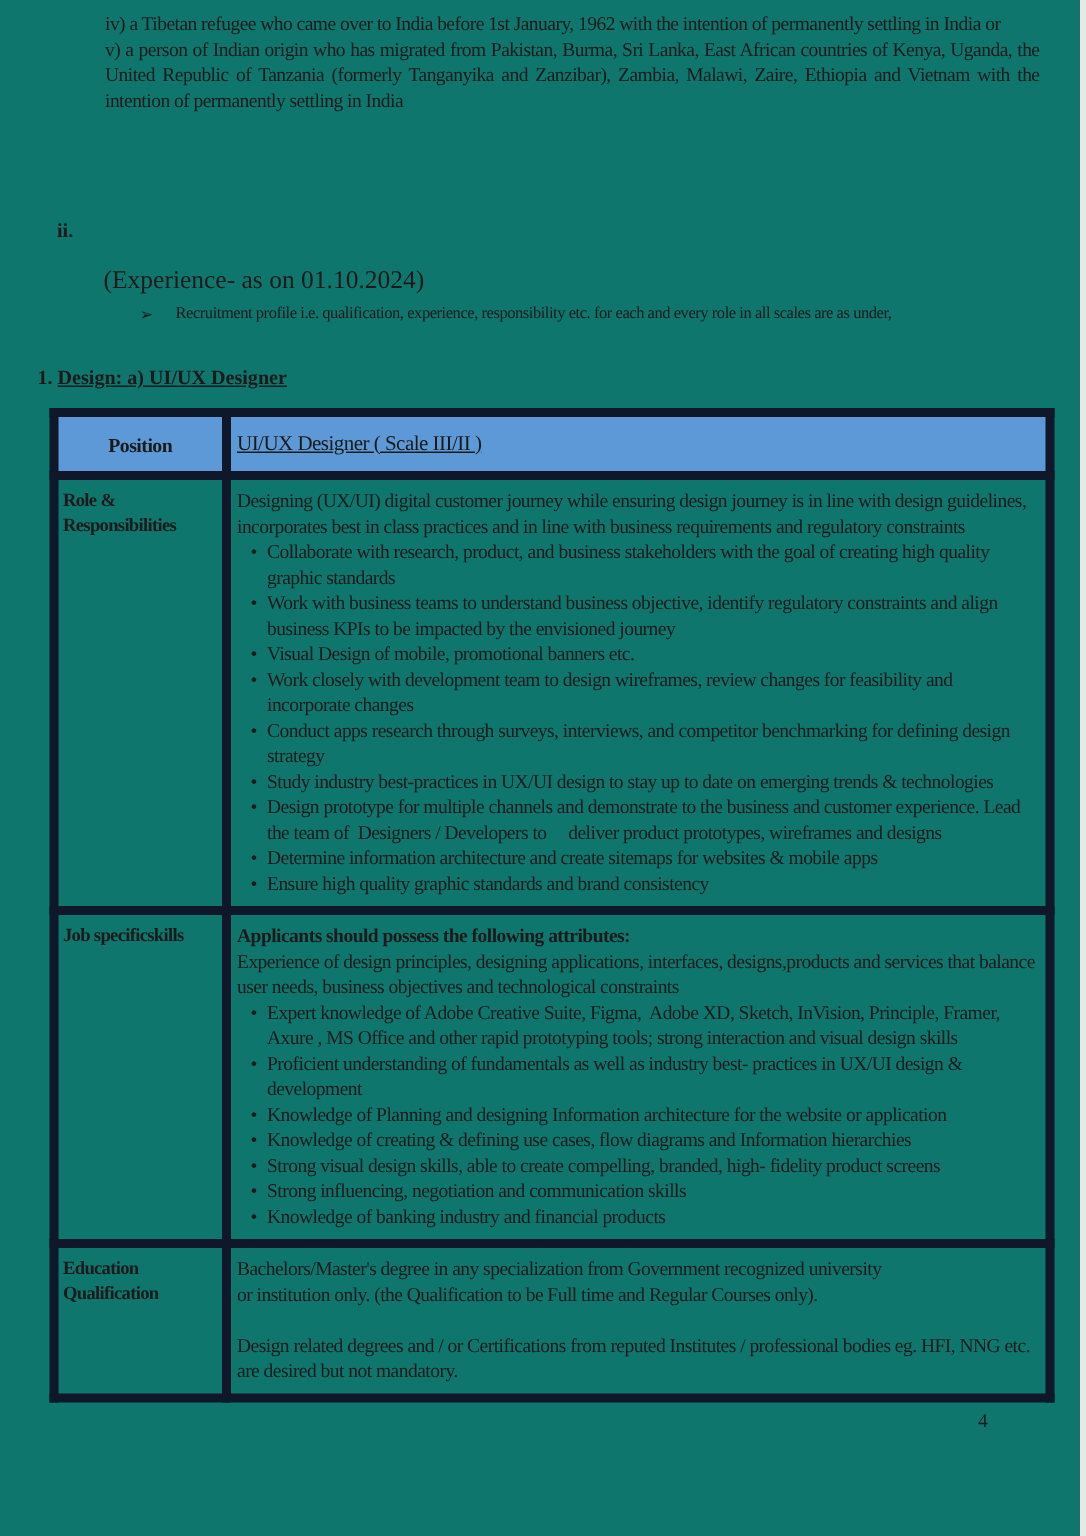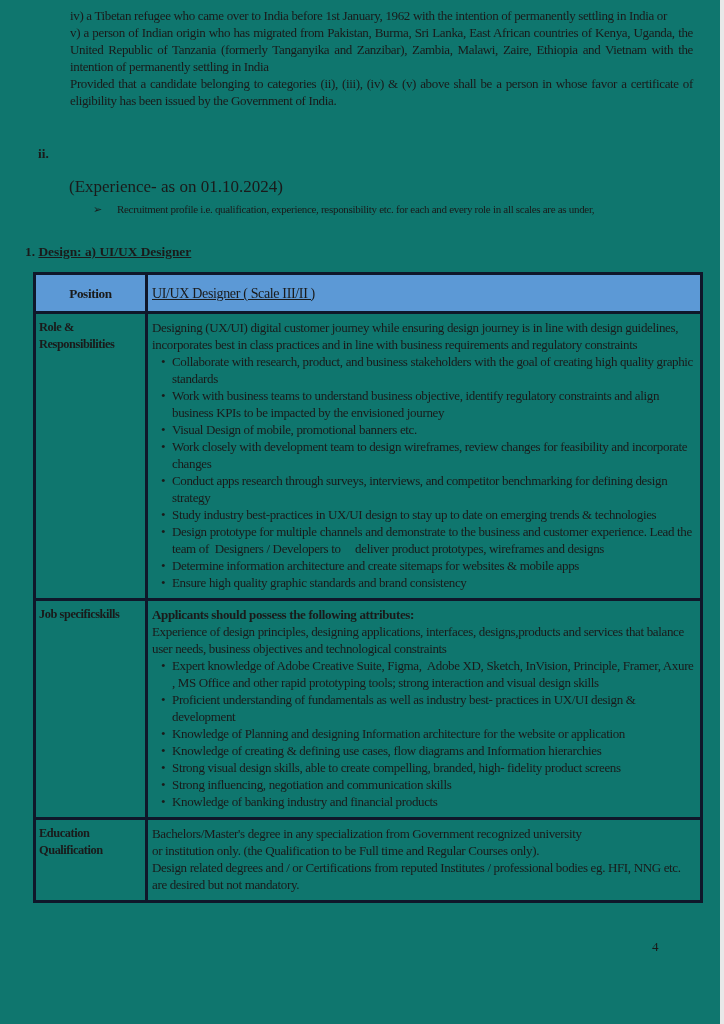--- a/index.html
+++ b/index.html
@@ -31,46 +31,45 @@
     font-size: 11px; line-height: 17.5px; letter-spacing: -0.3px;
   }
   .role-heading { position: absolute; left: 25px; top: 244px; font-weight: bold; font-size: 13.4px; }
   .role-heading .u { text-decoration: underline; }
   
   .doc-table {
     position: absolute; left: 33px; top: 272px; width: 670px;
     border-collapse: collapse;
     font-size: 13px; line-height: 17px; letter-spacing: -0.35px;
   }
-  .doc-table td { border: 3px solid #0f172a; vertical-align: top; }
+  .doc-table td { border: 6px solid #0f172a; vertical-align: top; }
   .hdr-row td { height: 34px; vertical-align: middle; }
   .hdr-col1 { text-align: center; font-weight: bold; font-size: 13.2px; }
   .hdr-col2 { font-weight: normal; font-size: 14px; padding-left: 4px; }
   .hdr-col2 span { text-decoration: underline; }
   .lbl-cell { width: 105px; padding: 5px 1px 4px 3px; font-weight: bold; font-size: 12.4px; letter-spacing: -0.45px; line-height: 17px; }
   .lbl-line { white-space: nowrap; }
   .body-cell { padding: 5px 4px 7px 4px; }
   .body-cell .para { margin: 0; }
   .body-cell .bold-line { font-weight: bold; margin: 0; }
   ul.bullets { margin: 0 0 0 9px; padding: 0; list-style: none; }
   ul.bullets li { position: relative; padding-left: 11px; white-space: pre-wrap; }
   ul.bullets li::before { content: "\2022"; position: absolute; left: 0; top: 0; }
   .edu-para { white-space: pre-wrap; margin: 0; }
-  .edu-para.second { }
+  .edu-para.second { margin-top: 17px; }
   .page-number { position: absolute; left: 652px; top: 939px; font-size: 13px; }
 </style>
 </head>
 <body>
 
 <div class="page">
 
   <div class="intro-block">
     <p>iv) a Tibetan refugee who came over to India before 1st January, 1962 with the intention of permanently settling in India or</p>
     <p>v) a person of Indian origin who has migrated from Pakistan, Burma, Sri Lanka, East African countries of Kenya, Uganda, the United Republic of Tanzania (formerly Tanganyika and Zanzibar), Zambia, Malawi, Zaire, Ethiopia and Vietnam with the intention of permanently settling in India</p>
-    <p>Provided that a candidate belonging to categories (ii), (iii), (iv) &amp; (v) above shall be a person in whose favor a certificate of eligibility has been issued by the Government of India.</p>
   </div>
 
   <div class="sec-numeral">ii.</div>
   <div class="sec-note">(Experience- as on 01.10.2024)</div>
 
   <div class="arrow-marker">➢</div>
   <div class="arrow-text">Recruitment profile i.e. qualification, experience, responsibility etc. for each and every role in all scales are as under,</div>
 
   <div class="role-heading"><span>1. </span><span class="u">Design: a) UI/UX Designer</span></div>
 

